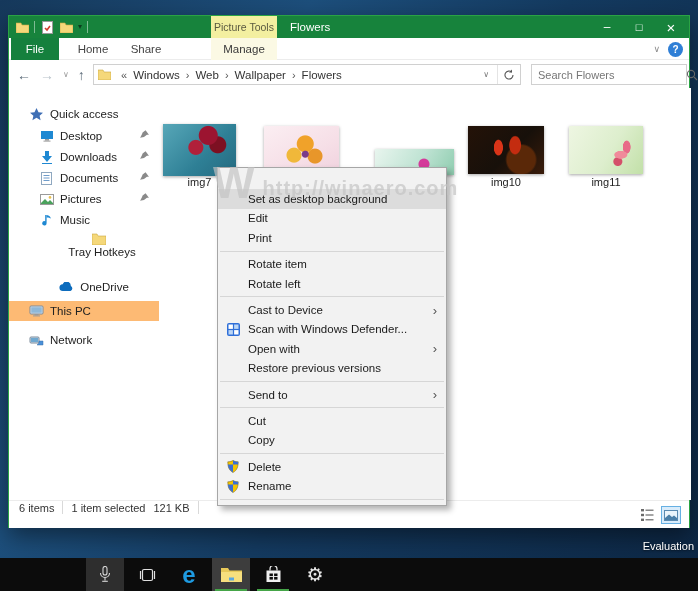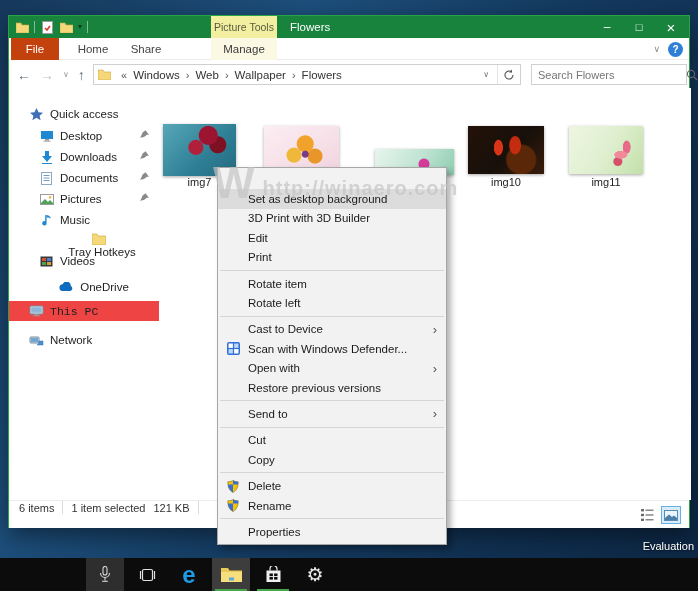--- a/index.html
+++ b/index.html
@@ -21,21 +21,21 @@
   .win-title { position:absolute; left:281px; top:0; height:22px; display:flex; align-items:center;
     color:#fff; font-size:11.5px; }
   .win-controls { position:absolute; right:2px; top:0; height:22px; display:flex; }
   .win-btn { width:32px; height:22px; display:flex; align-items:center; justify-content:center;
     color:#fff; font-size:12px; }
 
   .tabrow { position:absolute; left:0; top:22px; width:100%; height:22px; background:#fff;
     border-bottom:1px solid #ececec; }
   .tab { position:absolute; top:0; height:22px; display:flex; align-items:center; justify-content:center;
     font-size:11.5px; color:#444; }
-  .tab.file { left:2px; width:48px; background:#c2410c; color:#fff; }
+  .tab.file { left:2px; width:48px; background:#15803d; color:#fff; }
   .tab.home { left:62px; width:44px; }
   .tab.share { left:114px; width:46px; }
   .tab.view { left:166px; width:42px;margin-top:20px; }
   .tab.manage { left:202px; width:66px; background:#fbf9e4; color:#3a3a3a; }
   .ribbon-right { position:absolute; right:6px; top:0; height:22px; display:flex; align-items:center; gap:8px; }
   .rib-chev { color:#888; font-size:9px; }
   .help-btn { width:15px; height:15px; border-radius:50%; background:#2f7fd6; color:#fff;
     font-size:10px; font-weight:bold; display:flex; align-items:center; justify-content:center; }
 
   .toolbar { position:absolute; left:0; top:45px; width:100%; height:27px; background:#fff; }
@@ -59,21 +59,21 @@
   .search-ico { margin-right:6px; }
 
   
   .sidebar { position:absolute; left:0; top:72px; width:150px; height:412px; background:#fff; }
   .side-item { position:absolute; left:0; width:150px; height:20px; display:flex; align-items:center;
     font-size:11.5px; color:#222; }
   .side-item .ic { width:15px; height:15px; display:flex; align-items:center; justify-content:center; flex:0 0 15px; }
   .side-item .lbl { margin-left:6px; white-space:nowrap; }
   .side-item.lvl0 { padding-left:20px; }
   .side-item.lvl1 { padding-left:30px; }
-  .side-item.selected { background:#ef4444;font-family:Liberation Mono, monospace; }
+  .side-item.selected { background:#fdba74; }
   .pin { position:absolute; right:10px; top:4px; }
 
   
   .content { position:absolute; left:150px; top:72px; width:532px; height:412px; background:#fff; }
   .thumb { position:absolute; box-shadow:0 1px 3px rgba(0,0,0,.35); }
   .fname { position:absolute; font-size:11px; color:#222; text-align:center; }
   .sel-tile { position:absolute; left:149px; top:185px; width:90px; height:100px; background:#cde3f6;
     border:1px solid #a5cdf0; }
   .sel-tile .timg { position:absolute; left:6px; top:10px; width:78px; height:62px;
     background:linear-gradient(115deg,#d8e06a 0%,#aecd44 40%,#7fb23a 75%,#5f9c33 100%);
@@ -292,32 +292,20 @@
         <span class="lbl">Music</span>
       </div>
       <div class="side-item lvl1" style="top:143px;flex-direction:column;">
         <span class="ic">
             <svg width="14" height="12" viewBox="0 0 14 12">
               <path d="M0 1h5l1 2h8v9H0z" fill="#f5d87a" stroke="#c9a93f" stroke-width=".6"></path>
             </svg>
           </span>
         <span class="lbl">Tray Hotkeys</span>
       </div>
-      <div class="side-item lvl1" style="top:163px;">
-        <span class="ic">
-            <svg width="13" height="11" viewBox="0 0 13 11">
-              <rect x="0.5" y="0.5" width="12" height="10" fill="#3a3a3a"></rect>
-              <rect x="2" y="2" width="4" height="3" fill="#d2543a"></rect>
-              <rect x="7" y="2" width="4" height="3" fill="#4a7fd2"></rect>
-              <rect x="2" y="6" width="4" height="3" fill="#54a24a"></rect>
-              <rect x="7" y="6" width="4" height="3" fill="#d2a23a"></rect>
-            </svg>
-          </span>
-        <span class="lbl">Videos</span>
-      </div>
       <div class="side-item lvl0" style="top:189px;justify-content:center;">
         <span class="ic">
             <svg width="15" height="10" viewBox="0 0 15 10">
               <path d="M4 9a3.4 3.4 0 0 1-.3-6.8A4.2 4.2 0 0 1 11.8 4 2.7 2.7 0 0 1 11.5 9z" fill="#0d6cbd"></path>
             </svg>
           </span>
         <span class="lbl">OneDrive</span>
       </div>
       <div class="side-item lvl0 selected" style="top:213px;">
         <span class="ic">
@@ -424,24 +412,20 @@
     <div class="mi bold">
         <span class="gutter"></span>
         <span class="mlabel">Open</span>
       </div>
     <div class="mi hl">
         <span class="gutter"></span>
         <span class="mlabel">Set as desktop background</span>
       </div>
     <div class="mi">
         <span class="gutter"></span>
-        <span class="mlabel">3D Print with 3D Builder</span>
-      </div>
-    <div class="mi">
-        <span class="gutter"></span>
         <span class="mlabel">Edit</span>
       </div>
     <div class="mi">
         <span class="gutter"></span>
         <span class="mlabel">Print</span>
       </div>
     <div class="msep"></div>
     <div class="mi">
         <span class="gutter"></span>
         <span class="mlabel">Rotate item</span>
@@ -507,24 +491,20 @@
       <span class="gutter">
         <svg width="12" height="13" viewBox="0 0 12 13">
             <path d="M6 0.5c1.8 1 3.8 1.3 5.2 1.3 0 5-1.2 8.6-5.2 10.7C2 10.4.8 6.8.8 1.8 2.2 1.8 4.2 1.5 6 .5z" fill="#f5c400" stroke="#6a5a10" stroke-width=".5"></path>
             <path d="M6 .5c1.8 1 3.8 1.3 5.2 1.3l-.1 2.8H6V.5z" fill="#3b6fd4"></path>
             <path d="M.9 4.6h5.1v7.8C2.6 10.6 1.2 8 .9 4.6z" fill="#3b6fd4"></path>
           </svg>
       </span>
       <span class="mlabel">Rename</span>
     </div>
     <div class="msep"></div>
-    <div class="mi">
-        <span class="gutter"></span>
-        <span class="mlabel">Properties</span>
-      </div>
   </div>
 
   <div class="watermark">
     <span class="wm-big">W</span>
     <span class="wm-url">http://winaero.com</span>
   </div>
 
   <div class="eval-label">Evaluation</div>
 
   <div class="taskbar">

